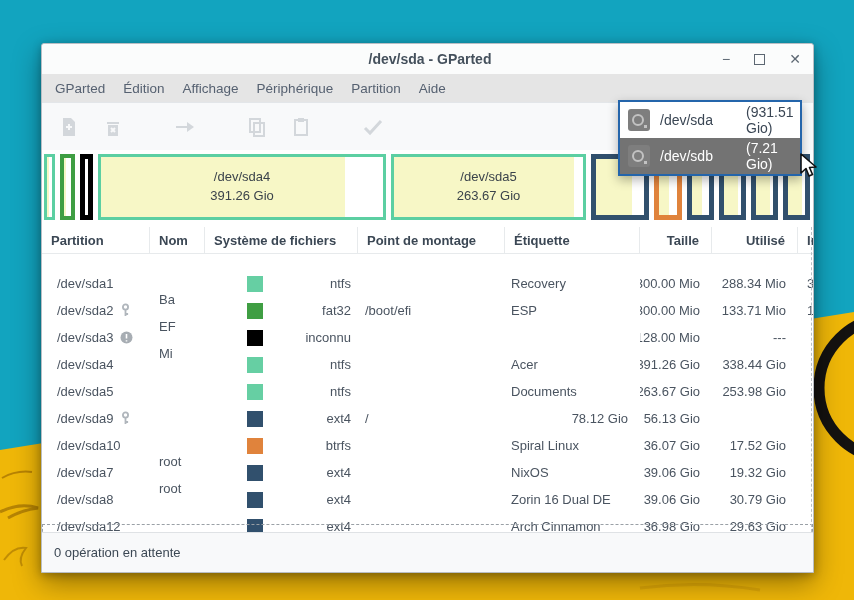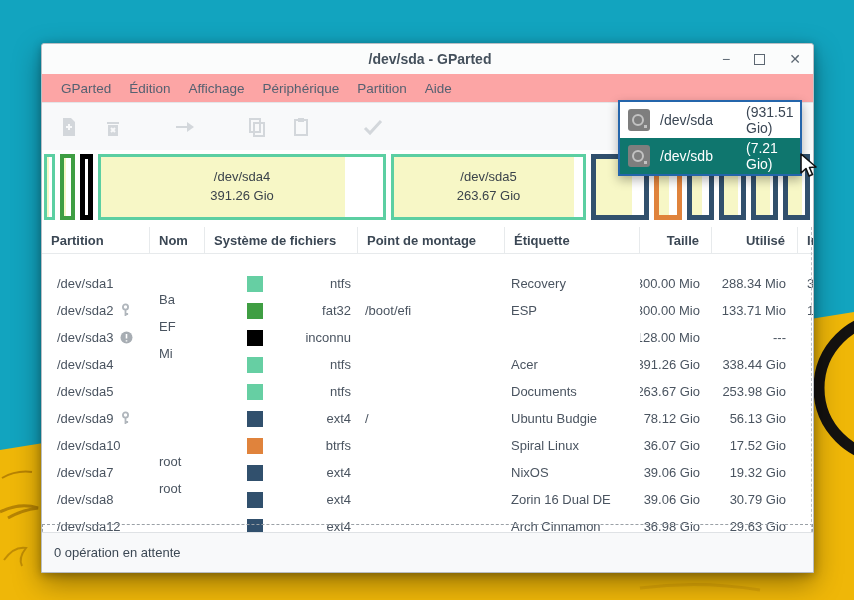--- a/index.html
+++ b/index.html
@@ -18,22 +18,22 @@
 
   .titlebar { height:30px; background:#fbfcfc; border-radius:3px 3px 0 0;
     display:flex; align-items:center; position:relative; flex:none; }
   .title { position:absolute; left:5px; right:0; text-align:center;
     font-weight:bold; font-size:14px; color:#44505c; }
   .win-controls { position:absolute; right:12px; top:0; height:30px;
     display:flex; align-items:center; gap:24px; }
   .wc { color:#5c6772; font-size:14px; line-height:1; cursor:default; }
   .wc-max { width:11px; height:11px; border:1.5px solid #5c6772; }
 
-  .menubar { height:29px; display:flex; align-items:center; padding-left:10px;
-    background:#fca5a5; border-bottom:1px solid #e3e6e9; flex:none; }
+  .menubar { height:29px; display:flex; align-items:center; padding-left:4px;
+    background:#e5e5e5; border-bottom:1px solid #e3e6e9; flex:none; }
   .menu-item { padding:4px 9px; font-size:13.5px; color:#566171; }
 
   .toolbar { height:47px; display:flex; align-items:center; padding-left:12px;
     gap:14px; background:#f8f9fa; flex:none; }
   .tbtn { width:30px; height:30px; display:flex; align-items:center;
     justify-content:center; }
   .tbtn svg { stroke:#d3d7db; fill:none; stroke-width:2; }
   .tbtn svg .fill { fill:#d3d7db; stroke:none; }
   .tb-gap { width:14px; }
 
@@ -82,21 +82,21 @@
   .statusbar { height:40px; background:#f8f9fa; border-top:1px solid #dfe2e5;
     display:flex; align-items:center; padding-left:12px; font-size:13px;
     color:#3c4854; flex:none; }
 
   
   #popup { position:absolute; left:618px; top:100px; width:184px;
     background:#fff; border:2px solid #2465ab;
     box-shadow:0 4px 10px rgba(0,0,0,.3); z-index:50; }
   .dd-item { height:36px; display:flex; align-items:center; padding-left:8px;
     font-size:14px; color:#3a4654; }
-  .dd-item.sel { background:#0f766e; color:#ffffff; }
+  .dd-item.sel { background:#737373; color:#ffffff; }
   .dd-icon { width:22px; height:22px; border-radius:3px; background:#7e7e7e;
     position:relative; flex:none; margin-right:10px; }
   .dd-icon::before { content:""; position:absolute; left:4px; top:5px;
     width:8px; height:8px; border:2px solid #c2c2c2; border-radius:50%; }
   .dd-icon::after { content:""; position:absolute; right:3px; bottom:3px;
     width:3px; height:3px; background:#c2c2c2; }
   .dd-name { width:86px; }
   .dd-size { flex:1; }
 
   #cursor { position:absolute; left:798px; top:153px; z-index:60; }
@@ -329,21 +329,20 @@
                   <path d="M5.5,6.5 V13 M5.5,11 h2.6" stroke="#b0b6bc" stroke-width="1.8" fill="none"></path>
                 </svg>
               </span>
             </div>
             <div class="td td-nom"></div>
             <div class="td td-fs">
               <div class="fs-swatch" style="background: rgb(49, 80, 109);"></div>
               <div class="fs-name">ext4</div>
             </div>
             <div class="td td-mount">/</div>
-            <div class="td td-label">Ubuntu Budgie</div>
             <div class="td td-num">78.12 Gio</div>
             <div class="td td-num">56.13 Gio</div>
             <div class="td td-unused"></div>
           </div>
           <div class="trow">
             <div class="td td-part">
               <span>/dev/sda10</span>
             </div>
             <div class="td td-nom">root</div>
             <div class="td td-fs">

